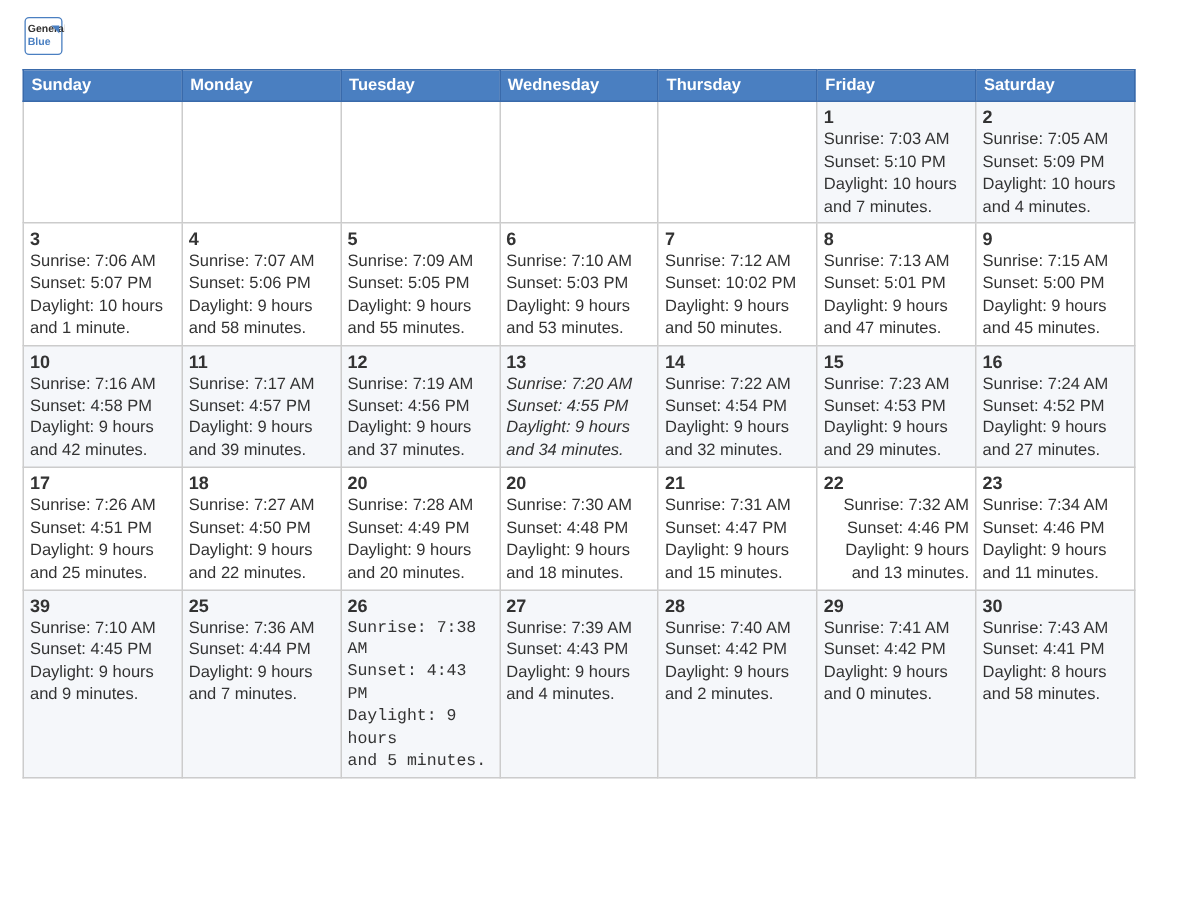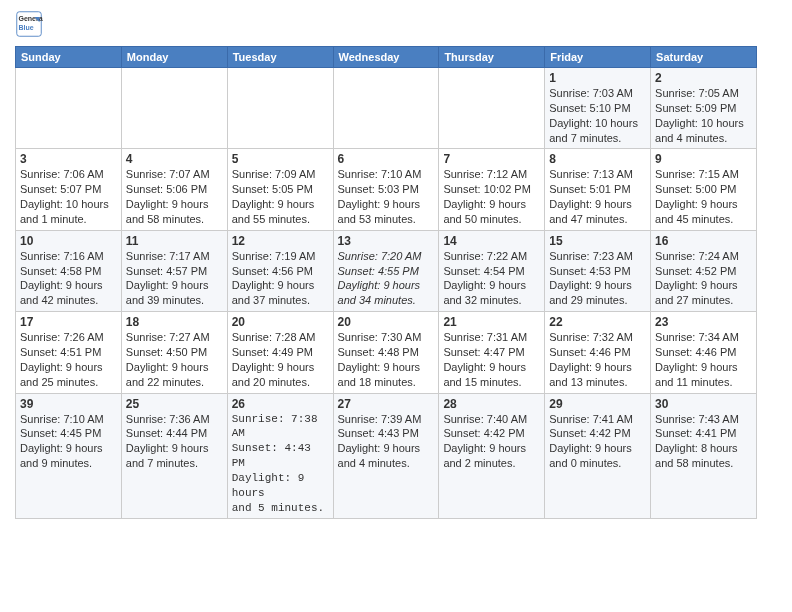--- a/index.html
+++ b/index.html
@@ -271,21 +271,21 @@
           </td>
           <td>
             <span class="day-number">21</span>
             <div class="day-info" style="white-space: pre-line;">Sunrise: 7:31 AM
 Sunset: 4:47 PM
 Daylight: 9 hours
 and 15 minutes.</div>
           </td>
           <td>
             <span class="day-number">22</span>
-            <div class="day-info" style="white-space: pre-line;">Sunrise: 7:32 AM
+            <div class="day-info" style="white-space: pre-line; text-align: right;">Sunrise: 7:32 AM
 Sunset: 4:46 PM
 Daylight: 9 hours
 and 13 minutes.</div>
           </td>
           <td>
             <span class="day-number">23</span>
             <div class="day-info" style="white-space: pre-line;">Sunrise: 7:34 AM
 Sunset: 4:46 PM
 Daylight: 9 hours
 and 11 minutes.</div>

